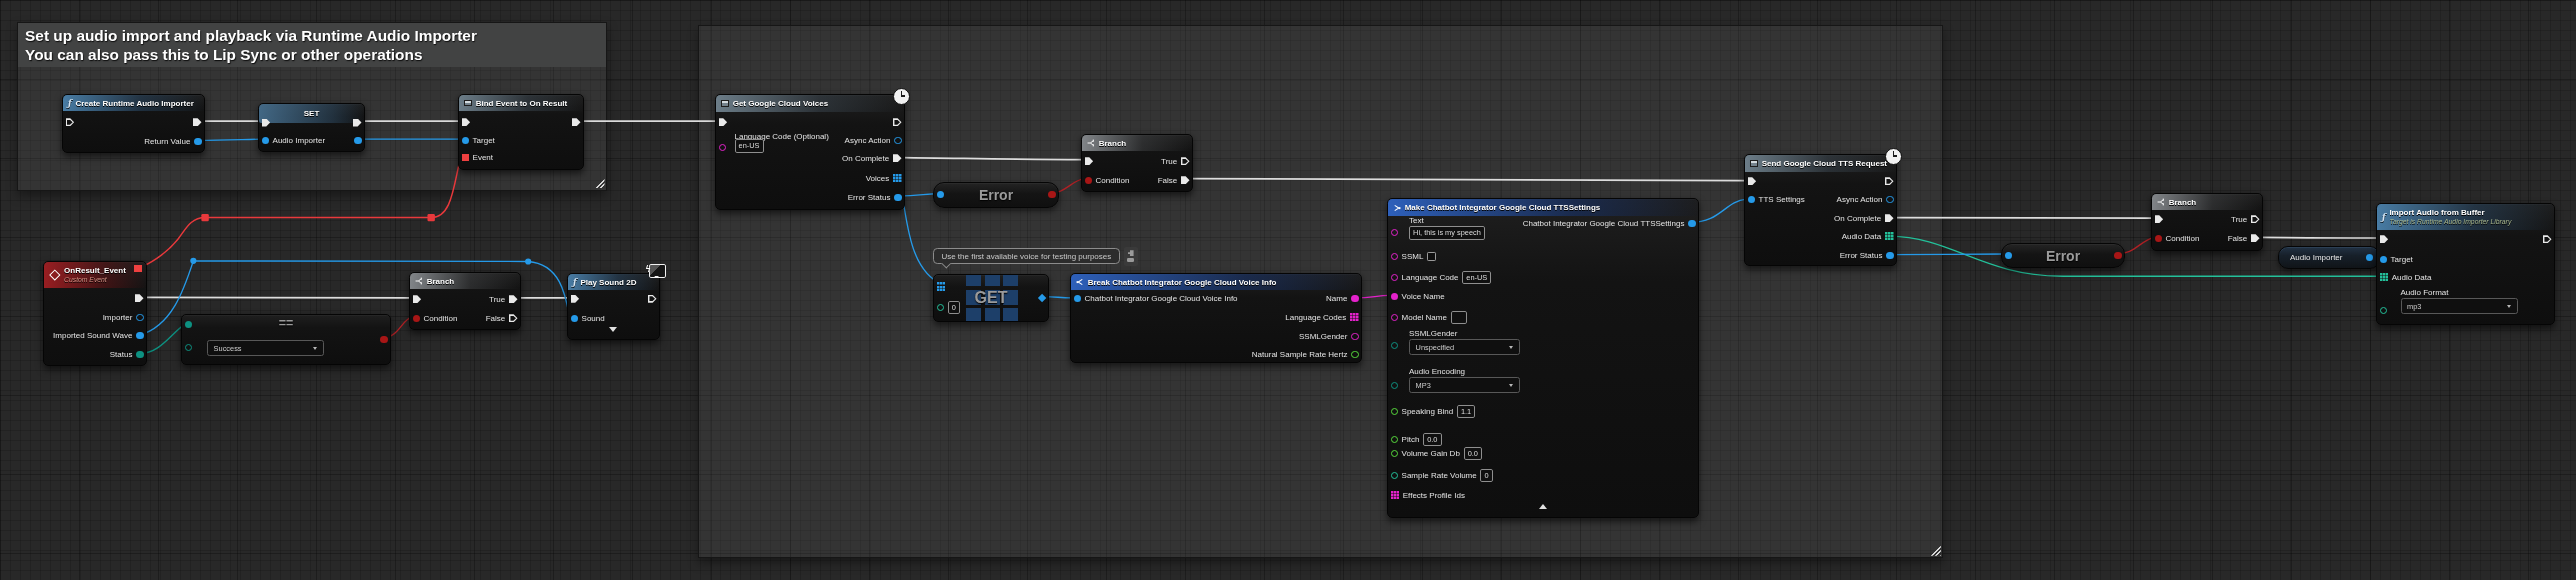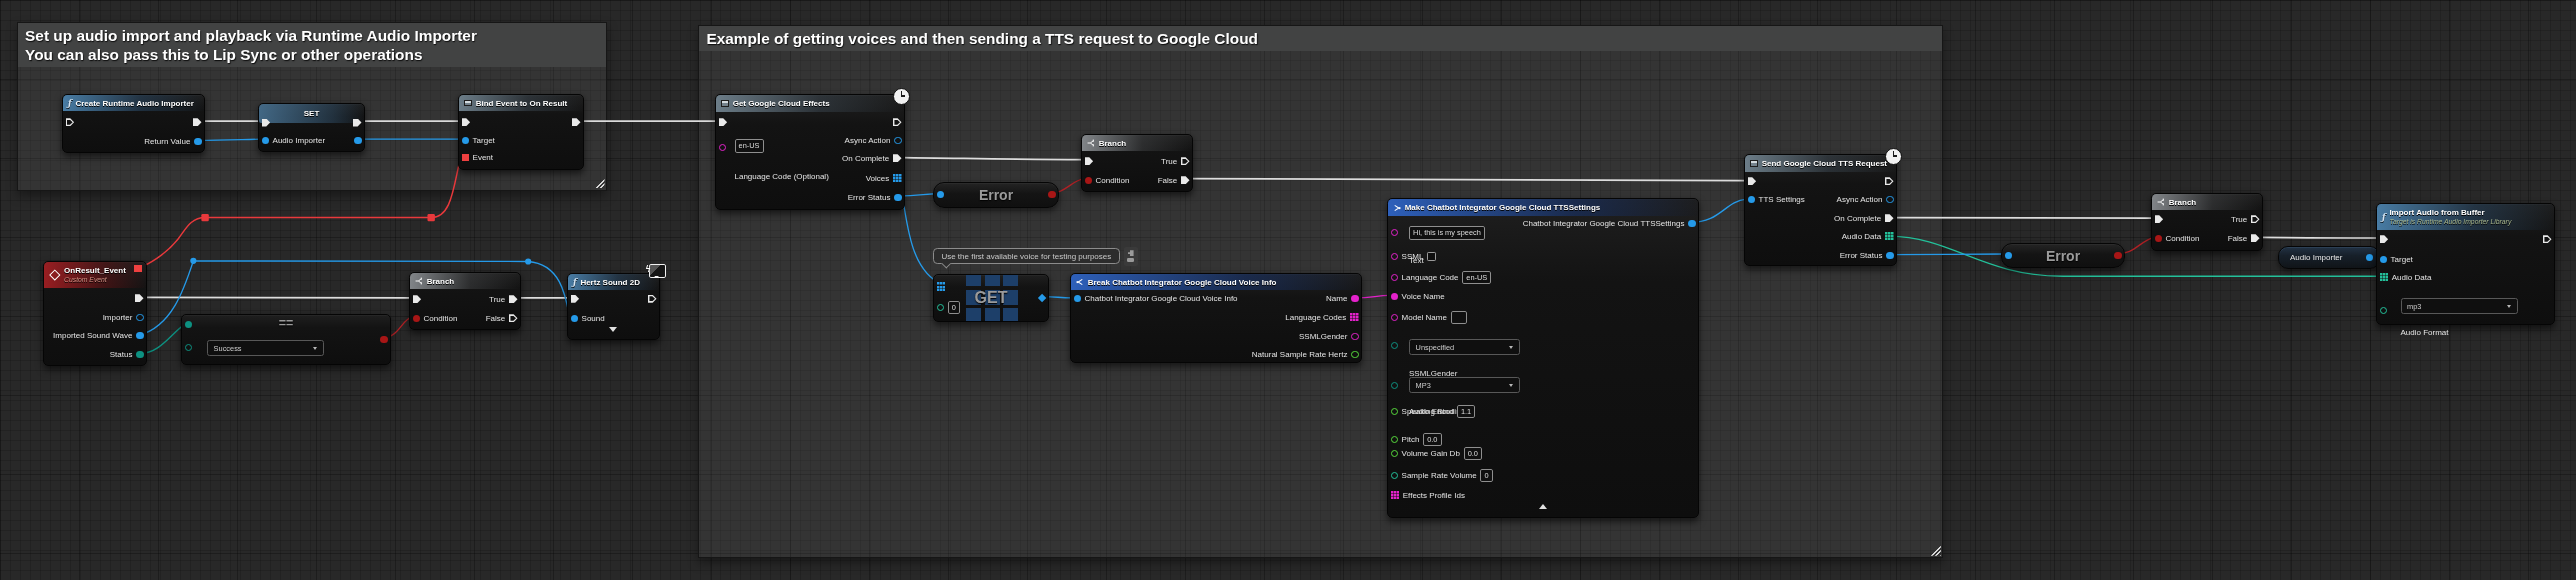--- a/index.html
+++ b/index.html
@@ -50,21 +50,21 @@
   .p-grid{width:8.6px;height:8.6px;flex:none;background-repeat:no-repeat;background-size:2.5px 2.5px;
     background-image:linear-gradient(currentColor,currentColor),linear-gradient(currentColor,currentColor),linear-gradient(currentColor,currentColor),linear-gradient(currentColor,currentColor),linear-gradient(currentColor,currentColor),linear-gradient(currentColor,currentColor),linear-gradient(currentColor,currentColor),linear-gradient(currentColor,currentColor),linear-gradient(currentColor,currentColor);
     background-position:0 0,3.1px 0,6.2px 0,0 3.1px,3.1px 3.1px,6.2px 3.1px,0 6.2px,3.1px 6.2px,6.2px 6.2px;}
   .blue{color:#259ae9;} .magenta{color:#e422cb;} .teal{color:#0d9181;} .green{color:#57d93c;}
   .mint{color:#23c09a;} .red{color:#a81616;} .dred{color:#ee4040;}
   
   .inputbox{background:#101010;border:0.6px solid #8f8f8f;border-radius:1.9px;padding:0 3.1px;font-size:7.4px;color:#dedede;height:12.4px;line-height:12.4px;text-align:right;}
   .checkbox{width:9.3px;height:9.3px;border:0.6px solid #9a9a9a;border-radius:1.2px;background:#0e0e0e;box-sizing:border-box;}
   .dd{position:absolute;background:#0f0f0f;border:0.6px solid #585858;border-radius:2.5px;height:16px;display:flex;align-items:center;justify-content:space-between;padding:0 5.6px;box-sizing:border-box;font-size:7.4px;color:#cfcfcf;}
   .caret{width:0;height:0;border-left:2.5px solid transparent;border-right:2.5px solid transparent;border-top:3.1px solid #b8b8b8;}
-  .flabel{position:absolute;font-size:8px;color:#e4e4e4;white-space:nowrap;margin-top:40px;}
+  .flabel{position:absolute;font-size:8px;color:#e4e4e4;white-space:nowrap;}
   .chev{position:absolute;width:0;height:0;border-left:4.3px solid transparent;border-right:4.3px solid transparent;}
   .chev.down{border-top:5px solid #e0e0e0;} .chev.up{border-bottom:5px solid #e0e0e0;}
   .clock{position:absolute;width:15px;height:15px;border-radius:50%;background:#f2f2f2;border:1.2px solid #0d0d0d;z-index:5;}
   .clock::before{content:"";position:absolute;left:6.8px;top:2.5px;width:1.2px;height:5px;background:#1c1c1c;}
   .clock::after{content:"";position:absolute;left:6.8px;top:6.8px;width:4.3px;height:1.2px;background:#1c1c1c;}
   .pill{position:absolute;z-index:4;border-radius:11px;border:0.6px solid #050505;background:linear-gradient(180deg,#242424,#141414 45%,#101010);box-shadow:0 3.1px 6.2px rgba(0,0,0,.5), inset 0 0.6px 0 rgba(255,255,255,.08);display:flex;align-items:center;justify-content:center;}
   .pill .big{font-size:14px;font-weight:bold;color:#9b9b9b;text-shadow:0 0.6px 1.2px #000;}
   .varpill{position:absolute;z-index:4;border-radius:10px;border:0.6px solid #050505;background:linear-gradient(180deg,#223244 0%,#17202a 40%,#101418 100%);box-shadow:0 2.5px 5.6px rgba(0,0,0,.5), inset 0 0.6px 0 rgba(120,170,220,.25);display:flex;align-items:center;font-size:8px;color:#e8e8e8;}
   .ppin{position:absolute;} 
   .monitor{position:absolute;width:15px;height:11.7px;border:1.2px solid #f2f2f2;border-radius:1.9px;background:linear-gradient(135deg,#555 0 40%,#161616 40%);z-index:6;}
@@ -87,23 +87,20 @@
 <div id="canvas">
 
   <div class="comment" style="left:16.7px;top:21.6px;width:588px;height:167px">
     <div class="c-hdr">
       <div>Set up audio import and playback via Runtime Audio Importer</div>
       <div>You can also pass this to Lip Sync or other operations</div>
     </div>
     <div class="grip"></div>
   </div>
   <div class="comment" style="left:698px;top:25px;width:1243px;height:531px">
-    <div class="c-hdr">
-      <div>Example of getting voices and then sending a TTS request to Google Cloud</div>
-    </div>
     <div class="grip"></div>
   </div>
 
   <svg id="wires" width="2576" height="581" viewBox="0 0 4170 940">
     <g fill="none">
 
       <path d="M327,196 L420,196" stroke="#dcdcdc" stroke-width="2.8"></path>
       <path d="M586,196 L744,196" stroke="#dcdcdc" stroke-width="2.8"></path>
       <path d="M940,196 L1160,196" stroke="#dcdcdc" stroke-width="2.8"></path>
       <path d="M233,481 L664,482" stroke="#dcdcdc" stroke-width="2.8"></path>
@@ -259,41 +256,41 @@
       </div>
     <div class="pr r" style="top:39px">
         <span class="p-exec h"></span>
         <span>False</span>
       </div>
   </div>
 
   <div class="node" style="left:567px;top:273px;width:91px;height:65px">
     <div class="hdr fn">
         <span class="fx">ƒ</span>
-        <span>Hertz Sound 2D</span>
+        <span>Play Sound 2D</span>
       </div>
     <div class="monitor" style="right:-7.4px;top:-10px"></div>
     <span class="bolt" style="right:8.6px;top:-10px">ϟ</span>
     <div class="pr l" style="top:18.5px">
         <span class="p-exec"></span>
       </div>
     <div class="pr r" style="top:18.5px">
         <span class="p-exec h"></span>
       </div>
     <div class="pr l" style="top:38px">
         <span class="p-circ f blue"></span>
         <span>Sound</span>
       </div>
     <div class="chev down" style="left:41px;top:53px"></div>
   </div>
 
   <div class="node" style="left:715px;top:94px;width:188px;height:114px">
     <div class="hdr async" style="height:17.3px">
         <span class="winic"></span>
-        <span>Get Google Cloud Effects</span>
+        <span>Get Google Cloud Voices</span>
       </div>
     <div class="clock" style="right:-6.2px;top:-7.4px"></div>
     <div class="pr l" style="top:21px">
         <span class="p-exec"></span>
       </div>
     <div class="pr r" style="top:21px">
         <span class="p-exec h"></span>
       </div>
     <div class="flabel" style="left:18.5px;top:37px">Language Code (Optional)</div>
     <div class="pr l" style="top:46px">

